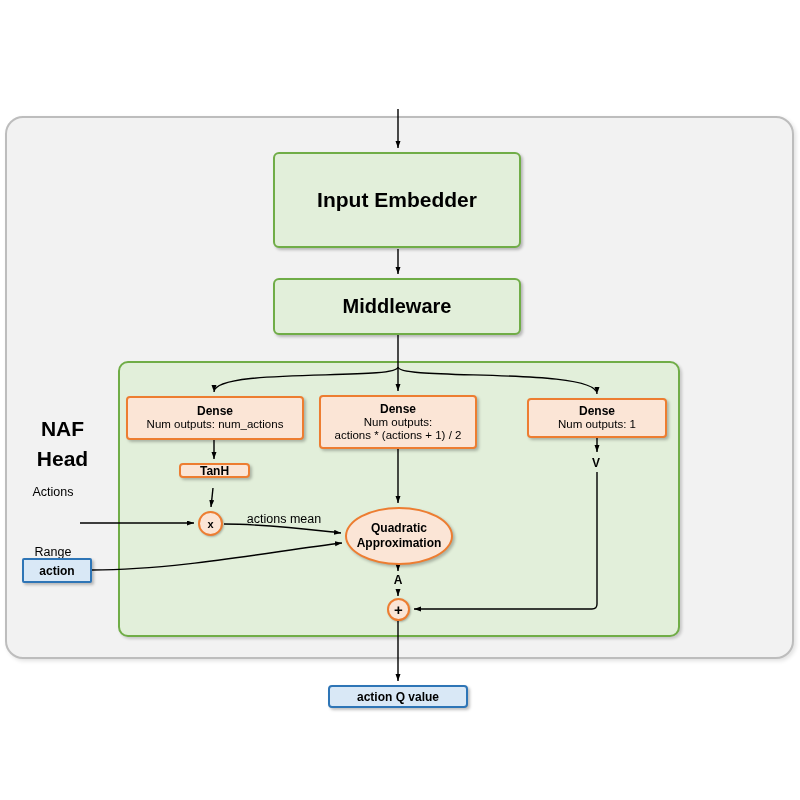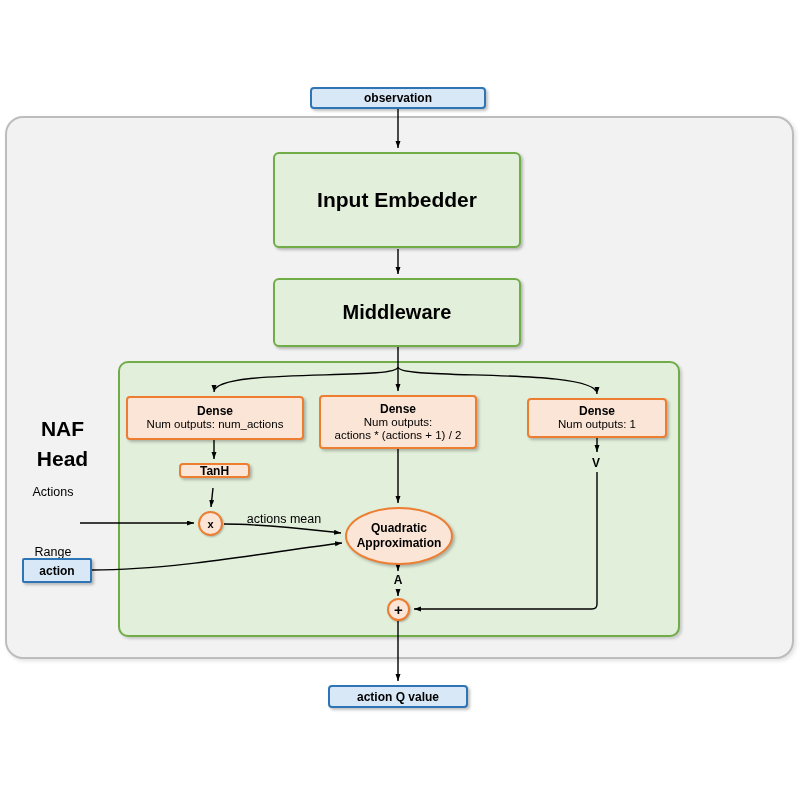--- a/index.html
+++ b/index.html
@@ -39,21 +39,21 @@
     border:2.5px solid var(--green-border,#70ad47);
     border-radius:6px;font-weight:bold;
   }
   .orange{
     background:var(--orange-fill,#fbe5d6);
     border:2px solid var(--orange-border,#ed7d31);
     border-radius:4px;
   }
   .obs{left:310px;top:87px;width:176px;height:22px;}
   .embedder{left:273px;top:152px;width:248px;height:96px;font-size:21px;}
-  .middleware{left:273px;top:278px;width:248px;height:69px;font-size:20px;}
+  .middleware{left:273px;top:278px;width:248px;height:57px;font-size:20px;}
   .dense{line-height:13px;font-size:11.5px;padding:2px;}
   .dense .t{font-weight:bold;font-size:12px;}
   .dense-left{left:126px;top:396px;width:178px;height:44px;}
   .dense-mid{left:319px;top:395px;width:158px;height:54px;}
   .dense-right{left:527px;top:398px;width:140px;height:40px;}
   .tanh{left:179px;top:463px;width:71px;height:15px;font-size:12px;font-weight:bold;}
   .circle{
     border-radius:50%;display:flex;align-items:center;justify-content:center;
     background:var(--orange-fill,#fbe5d6);
     border:2px solid var(--orange-border,#ed7d31);
@@ -105,23 +105,20 @@
     <path d="M224 524 C265 524 305 529 341 533" marker-end="url(#ah)"></path>
     <path d="M92 570 C180 570 280 550 342 543" marker-end="url(#ah)"></path>
     <path d="M398 449 L398 503" marker-end="url(#ah)"></path>
     <path d="M398 565 L398 571" marker-end="url(#ah)"></path>
     <path d="M398 589 L398 596" marker-end="url(#ah)"></path>
     <path d="M597 438 L597 452" marker-end="url(#ah)"></path>
     <path d="M597 472 L597 604 Q597 609 592 609 L414 609" marker-end="url(#ah)"></path>
     <path d="M398 621 L398 681" marker-end="url(#ah)"></path>
   </svg>
 
-  <div class="abs node blue obs">
-    <span>observation</span>
-  </div>
 
   <div class="abs node green embedder">
     <span>Input Embedder</span>
   </div>
 
   <div class="abs node green middleware">
     <span>Middleware</span>
   </div>
 
   <div class="abs lbl naf-label">

